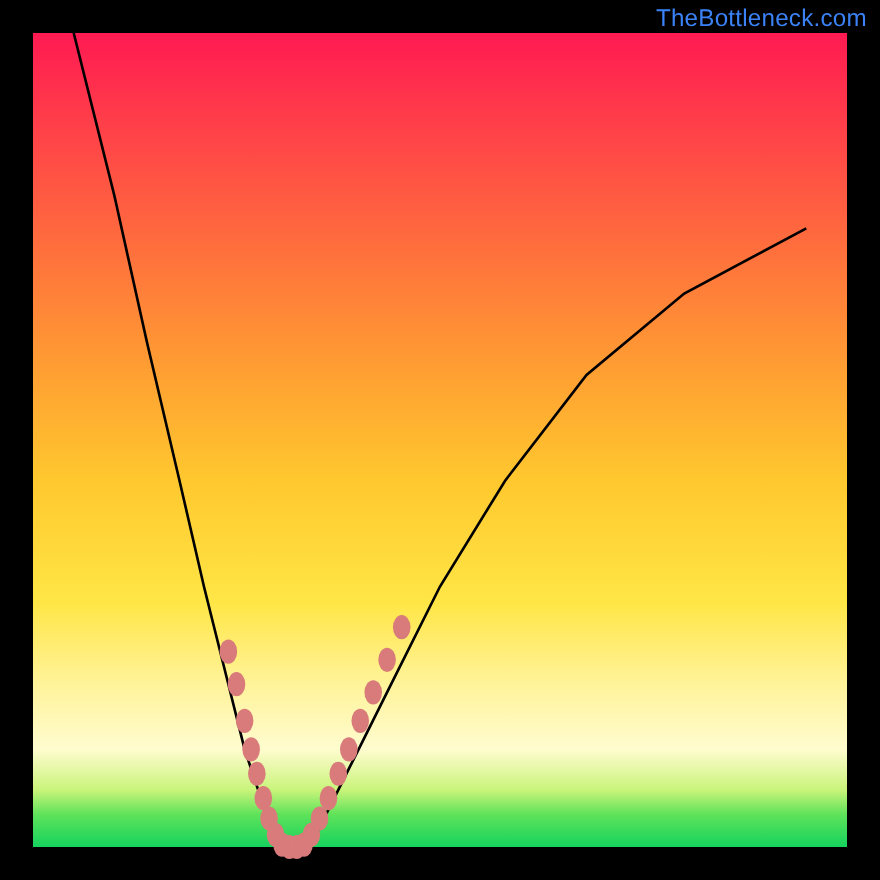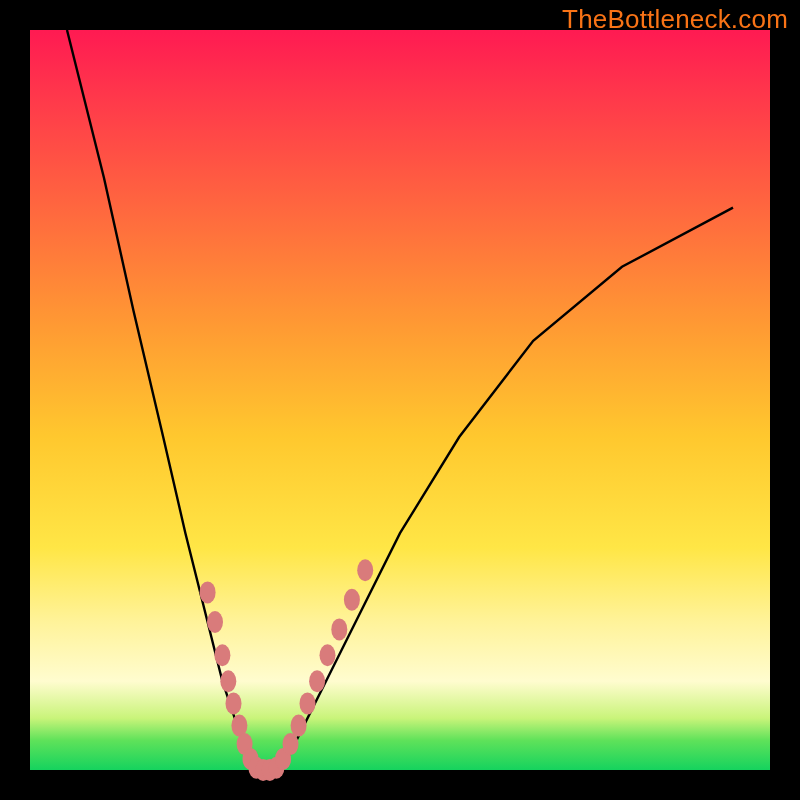--- a/index.html
+++ b/index.html
@@ -33,22 +33,22 @@
       #fff39a 80%,
       #fffccf 88%,
       #c9f47a 93%,
       #5fe25a 96%,
       #15d35e 100%);
   }
   .watermark {
     position: absolute;
     top: 4px;
     right: 12px;
-    font-size: 26px;
-    color: #f97316;
+    font-size: 22px;
+    color: #3b82f6;
     letter-spacing: 0.2px;
     font-weight: 500;
     user-select: none;
   }
   svg.overlay {
     position: absolute;
     left: 0;
     top: 0;
     width: 740px;
     height: 740px;

